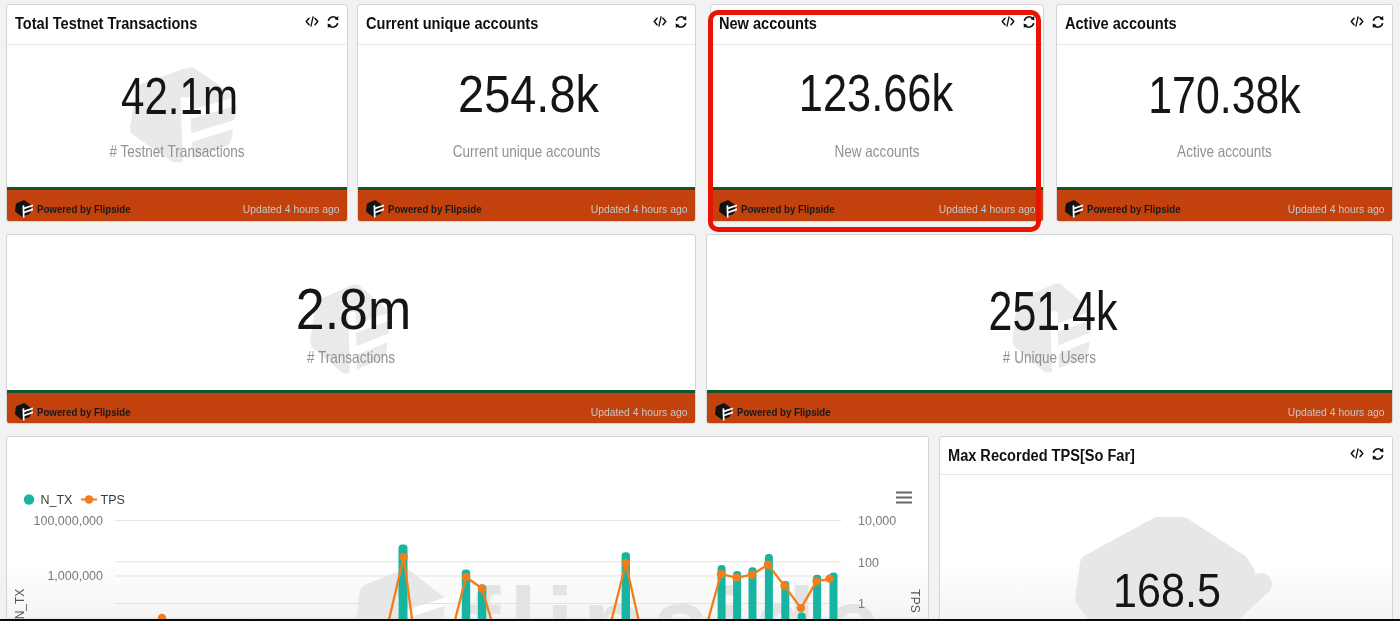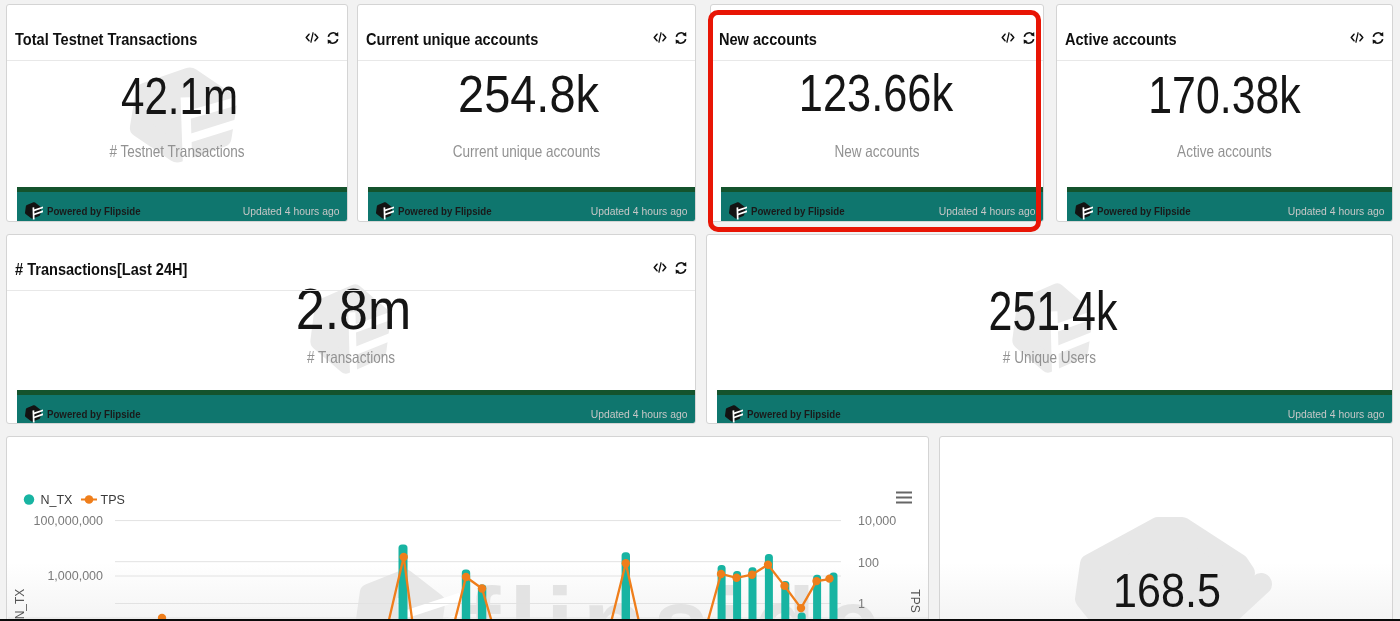--- a/index.html
+++ b/index.html
@@ -1,23 +1,23 @@
 <!DOCTYPE html>
 <html><head><meta charset="utf-8"><style>
 html,body{margin:0;padding:0}
 body{-webkit-font-smoothing:antialiased;width:1400px;height:621px;background:#f2f2f2;overflow:hidden;position:relative;font-family:"Liberation Sans",sans-serif}
 .card{position:absolute;background:#fff;border:1px solid #d4d4d4;border-radius:3px;box-sizing:border-box;overflow:hidden}
-.hdr{position:absolute;left:0;right:0;top:16px;height:39px;border-bottom:1px solid #e8e8e8}
+.hdr{position:absolute;left:0;right:0;top:0;height:39px;border-bottom:1px solid #e8e8e8}
 .hdr .t{position:absolute;left:8px;top:10px;font-weight:700;font-size:16px;line-height:18px;color:#101010;transform:scaleX(0.91);transform-origin:0 0;white-space:nowrap;letter-spacing:0}
 .ic{position:absolute;top:9.5px}
 .ic.code{right:28px}
 .ic.ref{right:7px}
 .num{position:absolute;left:0;width:100%;text-align:center;color:#151515;line-height:1;white-space:nowrap}
 .sub{position:absolute;left:0;width:100%;text-align:center;font-size:16.5px;line-height:18px;color:#929292;transform:scaleX(0.82);white-space:nowrap}
-.ftr{position:absolute;left:10px;right:0;height:35px;border-top:5px solid #14532d;background:#0f766e}
+.ftr{position:absolute;left:0;right:0;height:35px;border-top:3px solid #14532d;background:#c2410c}
 .ftr .lg{position:absolute;left:8px;top:9px}
 .ftr .pb{position:absolute;left:30px;top:13px;font-weight:600;font-size:11px;line-height:12px;color:#1a1a1a;transform:scaleX(0.88);transform-origin:0 0;white-space:nowrap}
 .ftr .upd{position:absolute;right:8px;top:13px;font-size:11.5px;line-height:12px;color:#c7c7c7;transform:scaleX(0.9);transform-origin:100% 0;white-space:nowrap}
 .wm{position:absolute}
 #redbox{position:absolute;left:708px;top:10px;width:333px;height:222px;border:5px solid #e81505;border-radius:10px;box-sizing:border-box;z-index:50}
 #blackbar{position:absolute;left:0;top:619px;width:1400px;height:2px;background:#0a0a0a;z-index:60}
 .grad{background:linear-gradient(180deg,#ffffff 55%,#ededed 97%)}
 #r3a .hdr,#r3b .hdr{height:37px}
 </style></head>
 <body>
@@ -151,33 +151,20 @@
 
 <div class="card" id="r2a" style="left:6px;top:234px;width:690px;height:190px">
   <svg class="wm" style="left:299px;top:45px" width="98" height="98" viewBox="0 0 220 200" preserveAspectRatio="none">
     <polygon transform="rotate(8 100 100)" points="100,26 168,65 168,135 100,174 32,135 32,65" fill="#eaeaea" stroke="#eaeaea" stroke-width="36" stroke-linejoin="round"></polygon>
     <path d="M103 66 L107 200" stroke="#fff" stroke-width="16" fill="none"></path>
     <path d="M102 102 L221 63" stroke="#fff" stroke-width="16" fill="none"></path>
     <path d="M102 148 L221 105" stroke="#fff" stroke-width="16" fill="none"></path>
   </svg>
   <div class="num" style="top:45.5px;font-size:57px;transform:translateX(2.5px) scaleX(0.91)">2.8m</div>
   <div class="sub" style="top:113px"># Transactions</div>
-  <div class="hdr">
-      <span class="t"># Transactions[Last 24H]</span>
-    <svg class="ic code" width="14" height="13" viewBox="0 0 16 14">
-        <path d="M4.6 3.2 1.4 7 4.6 10.8 M11.4 3.2 14.6 7 11.4 10.8" stroke="#111" stroke-width="1.7" fill="none" stroke-linecap="round" stroke-linejoin="round"></path>
-        <path d="M9.2 1.6 6.8 12.4" stroke="#111" stroke-width="1.5" stroke-linecap="round" fill="none"></path>
-      </svg>
-    <svg class="ic ref" width="14" height="14" viewBox="0 0 16 16">
-        <path d="M2.7 6.7 A5.6 5.6 0 0 1 12.9 4.6" stroke="#111" stroke-width="1.8" fill="none"></path>
-        <path d="M13.9 1.1 L14.1 6.2 L9.5 4.5 Z" fill="#111"></path>
-        <path d="M13.3 9.3 A5.6 5.6 0 0 1 3.1 11.4" stroke="#111" stroke-width="1.8" fill="none"></path>
-        <path d="M2.1 14.9 L1.9 9.8 L6.5 11.5 Z" fill="#111"></path>
-      </svg>
-  </div>
   <div class="ftr" style="top:155px">
     <svg class="lg" width="18" height="19" viewBox="10 5 200 192">
       <polygon transform="rotate(8 100 100)" points="100,26 168,65 168,135 100,174 32,135 32,65" fill="#131313" stroke="#131313" stroke-width="36" stroke-linejoin="round"></polygon>
       <path d="M103 66 L107 200" stroke="#fff" stroke-width="19" fill="none"></path>
       <path d="M102 102 L221 63" stroke="#fff" stroke-width="19" fill="none"></path>
       <path d="M102 148 L221 105" stroke="#fff" stroke-width="19" fill="none"></path>
     </svg>
     <span class="pb">Powered by Flipside</span>
     <span class="upd">Updated 4 hours ago</span>
   </div>
@@ -278,16 +265,29 @@
     </g>
   </svg>
 </div>
 
 <div class="card grad" id="r3b" style="left:939px;top:436px;width:454px;height:230px">
   <svg class="wm" style="left:105px;top:70px" width="240" height="170" viewBox="0 0 240 170">
     <path d="M113 20 L137 20 L194 57 L200 66 L163 110 L78 139 L40 92 L45 57 Z" fill="#e7e7e7" stroke="#e7e7e7" stroke-width="20" stroke-linejoin="round"></path>
     <path d="M176 114 L216 77" stroke="#e7e7e7" stroke-width="22" stroke-linecap="round" fill="none"></path>
   </svg>
   <div class="num" style="top:129px;font-size:49px;transform:translateX(1px) scaleX(0.88)">168.5</div>
+  <div class="hdr">
+      <span class="t">Max Recorded TPS[So Far]</span>
+    <svg class="ic code" width="14" height="13" viewBox="0 0 16 14">
+        <path d="M4.6 3.2 1.4 7 4.6 10.8 M11.4 3.2 14.6 7 11.4 10.8" stroke="#111" stroke-width="1.7" fill="none" stroke-linecap="round" stroke-linejoin="round"></path>
+        <path d="M9.2 1.6 6.8 12.4" stroke="#111" stroke-width="1.5" stroke-linecap="round" fill="none"></path>
+      </svg>
+    <svg class="ic ref" width="14" height="14" viewBox="0 0 16 16">
+        <path d="M2.7 6.7 A5.6 5.6 0 0 1 12.9 4.6" stroke="#111" stroke-width="1.8" fill="none"></path>
+        <path d="M13.9 1.1 L14.1 6.2 L9.5 4.5 Z" fill="#111"></path>
+        <path d="M13.3 9.3 A5.6 5.6 0 0 1 3.1 11.4" stroke="#111" stroke-width="1.8" fill="none"></path>
+        <path d="M2.1 14.9 L1.9 9.8 L6.5 11.5 Z" fill="#111"></path>
+      </svg>
+  </div>
 </div>
 
 <div id="redbox"></div>
 <div id="blackbar"></div>
 
 </body></html>

